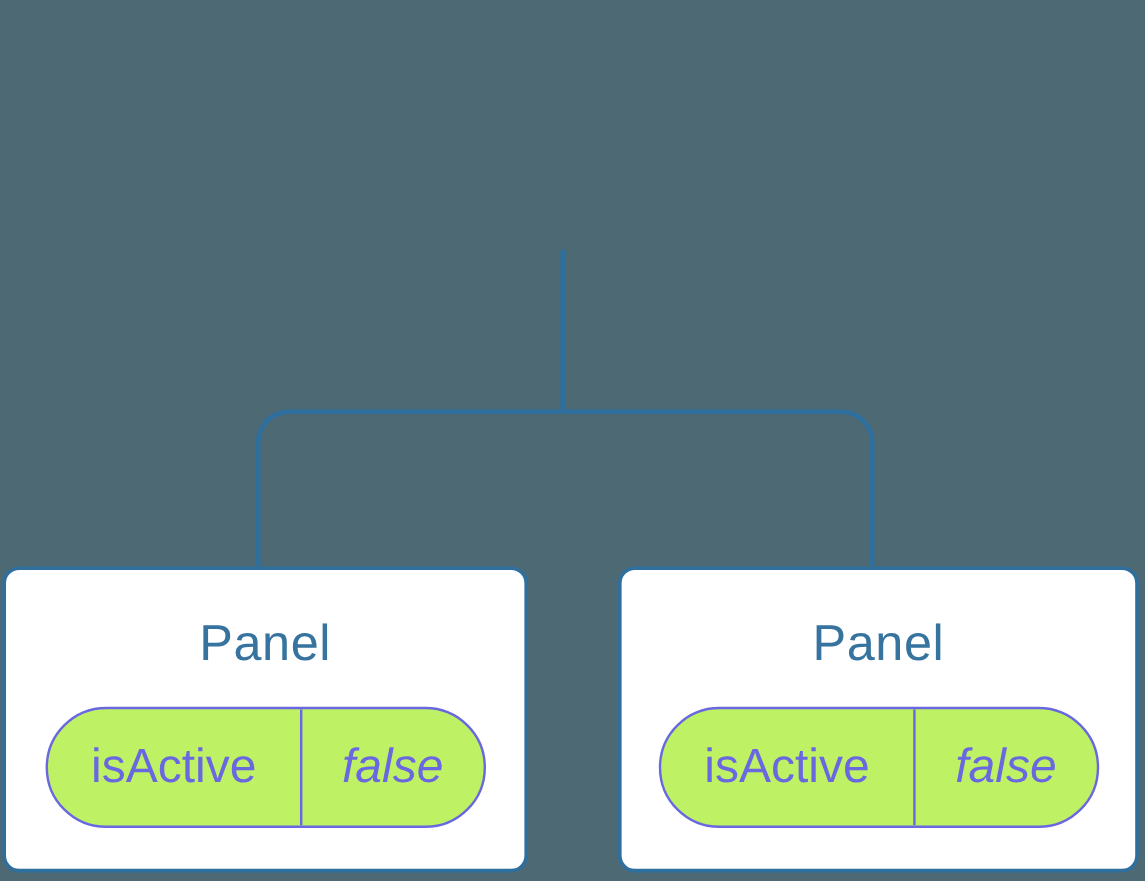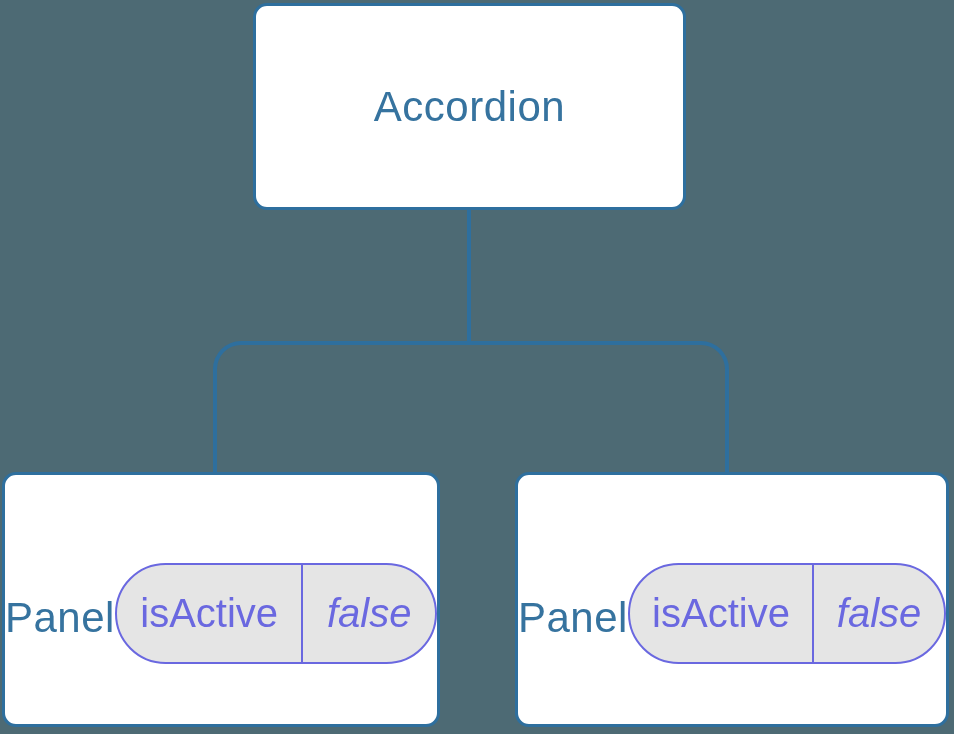--- a/index.html
+++ b/index.html
@@ -53,38 +53,39 @@
     height: 131px;
     border: 4px solid #2E6F9E;
     border-bottom: none;
     border-radius: 28px 28px 0 0;
     box-sizing: border-box;
   }
   .panel-node {
     top: 472px;
     height: 255px;
     display: flex;
+    flex-direction: column;
     align-items: center;
   }
   .panel-left  { left: 2px;   width: 438px; }
   .panel-right { left: 515px; width: 434px; }
   .panel-node .node-label {
     margin-top: 36px;
     line-height: 50px;
   }
   .state-pill {
     margin-top: 28px;
     width: 367px;
     height: 101px;
     border: 2.5px solid #6A68E0;
     border-radius: 52px;
     box-sizing: border-box;
     display: flex;
     overflow: hidden;
-    background: #e5e5e5;
+    background: #bef264;
   }
   .pill-cell {
     display: flex;
     align-items: center;
     justify-content: center;
     color: #6A68E0;
     font-size: 40px;
     font-weight: 400;
   }
   .pill-key {
@@ -94,23 +95,20 @@
   .pill-value {
     flex: 1 1 auto;
     font-style: italic;
   }
 </style>
 </head>
 <body>
 
 <div id="canvas">
 
-  <div class="node root-node">
-    <span class="node-label">Accordion</span>
-  </div>
 
   <div class="stem"></div>
   <div class="bracket"></div>
 
   <div class="node panel-node panel-left">
     <div class="node-label">Panel</div>
     <div class="state-pill">
       <span class="pill-cell pill-key">isActive</span>
       <span class="pill-cell pill-value">false</span>
     </div>

